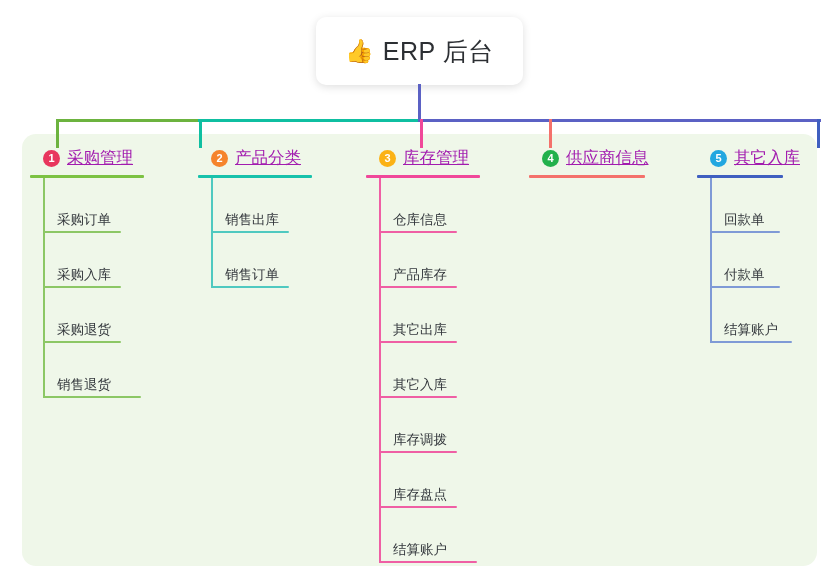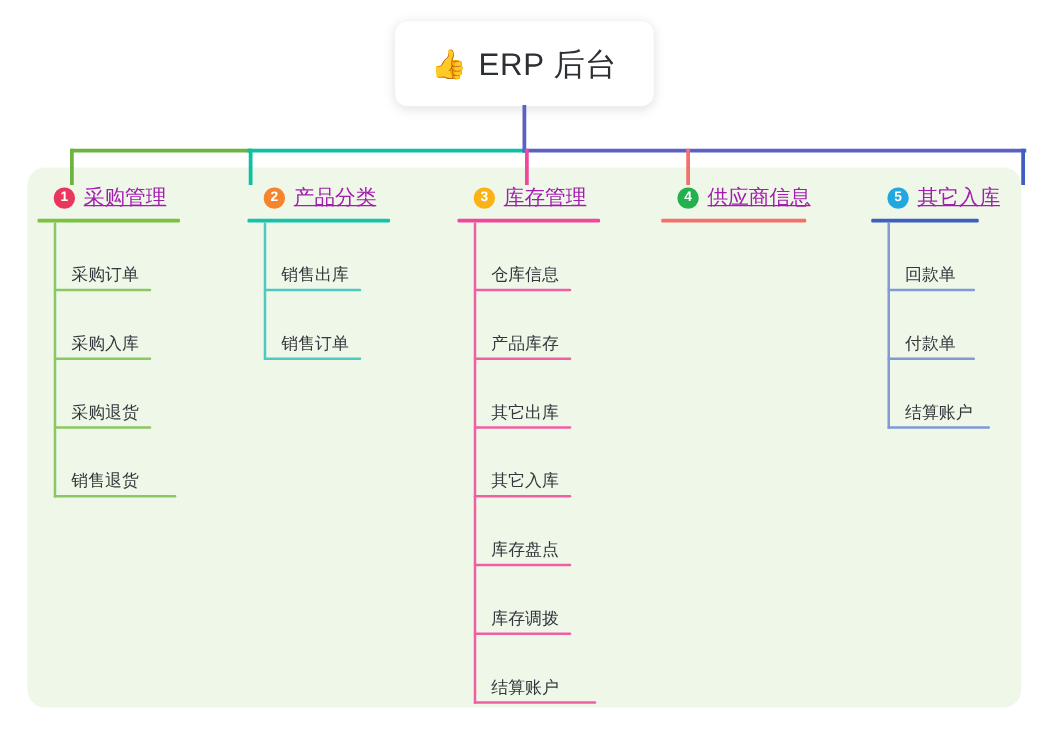--- a/index.html
+++ b/index.html
@@ -209,25 +209,25 @@
           </div>
           <div class="item">
             <span class="item-label">其它出库</span>
             <div class="item-rule" style="background: rgb(239, 95, 164); width: 78px;"></div>
           </div>
           <div class="item">
             <span class="item-label">其它入库</span>
             <div class="item-rule" style="background: rgb(239, 95, 164); width: 78px;"></div>
           </div>
           <div class="item">
+            <span class="item-label">库存调拨</span>
+            <div class="item-rule" style="background: rgb(239, 95, 164); width: 78px;"></div>
+          </div>
+          <div class="item">
             <span class="item-label">库存盘点</span>
-            <div class="item-rule" style="background: rgb(239, 95, 164); width: 78px;"></div>
-          </div>
-          <div class="item">
-            <span class="item-label">库存调拨</span>
             <div class="item-rule" style="background: rgb(239, 95, 164); width: 78px;"></div>
           </div>
           <div class="item">
             <span class="item-label">结算账户</span>
             <div class="item-rule" style="background: rgb(239, 95, 164); width: 98px;"></div>
           </div>
         </div>
       </div>
       <div class="col" style="left: 529px; width: 152px;">
         <div class="col-head">

